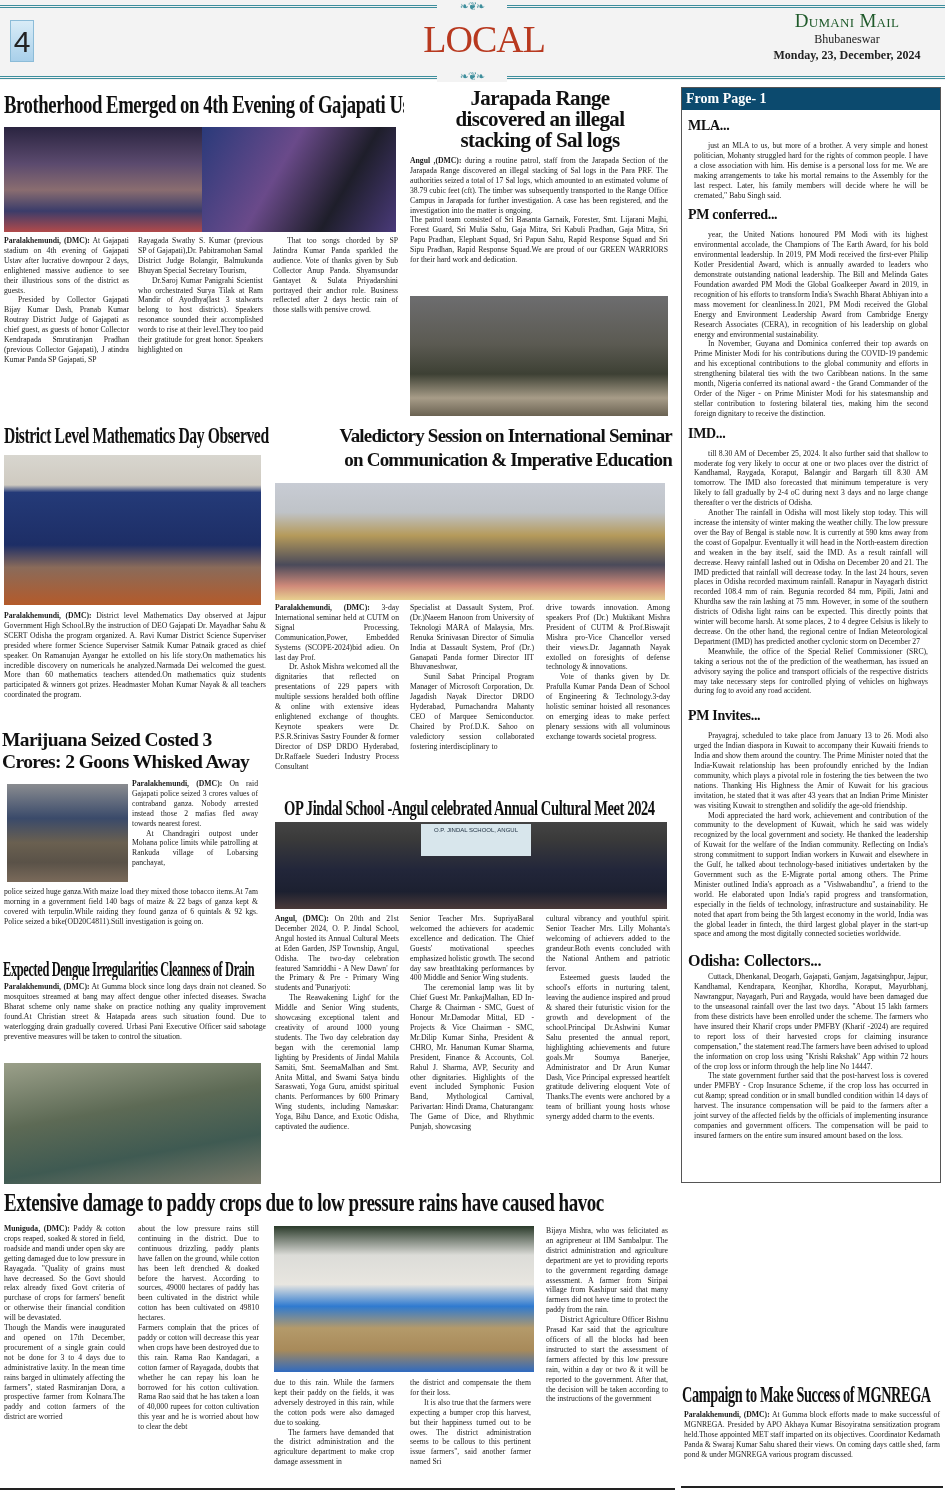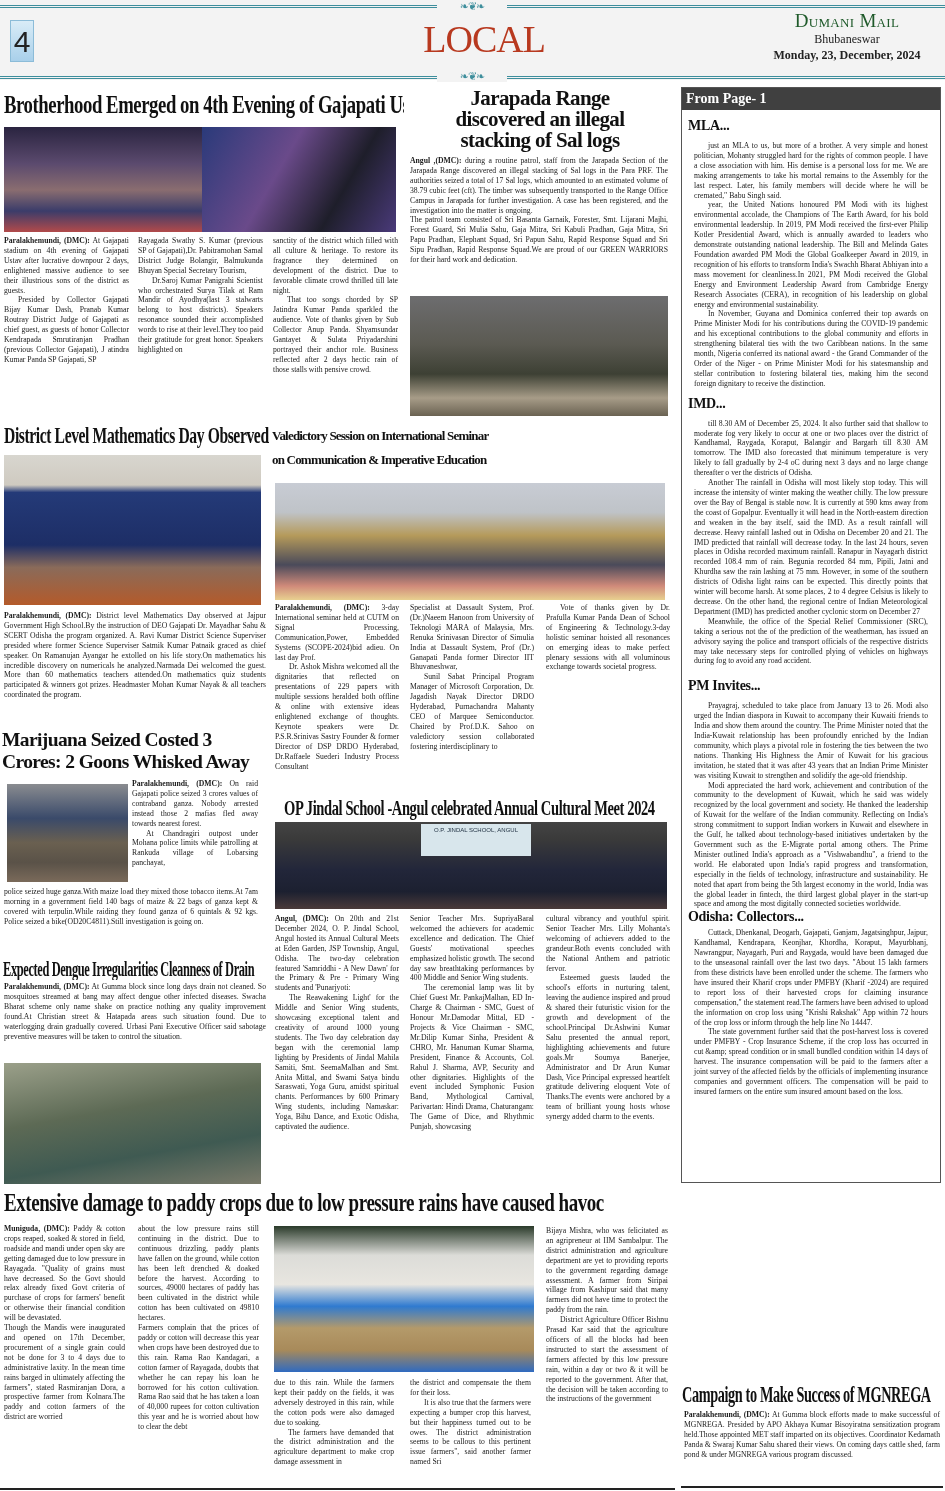--- a/index.html
+++ b/index.html
@@ -17,21 +17,21 @@
 .rule{position:absolute;left:0;width:945px;height:3px;border-top:1px solid #3e8e9c;border-bottom:1px solid #3e8e9c}
 .orn{position:absolute;left:437px;width:70px;height:12px;color:#3e8e9c;font-size:11px;text-align:center;background:#f3f3f3;letter-spacing:-1px}
 .pgnum{position:absolute;left:10px;top:20px;width:24px;height:42px;background:linear-gradient(#d9ecf7,#a9d0ea);border:1px solid #8cbcd8;font-family:"Liberation Sans",sans-serif;font-size:30px;line-height:42px;text-align:center;color:#222}
 .sect{position:absolute;left:400px;top:17px;width:145px;text-align:right;font-size:38px;color:#b8391f;font-family:"Liberation Serif",serif;letter-spacing:-1px}
 .brand{position:absolute;right:18px;top:10px;text-align:center;width:160px}
 .brand .n{font-size:19px;color:#1f5a2a;font-variant:small-caps;letter-spacing:0.3px}
 .brand .c{font-size:12px;color:#222}
 .brand .d{font-size:12px;font-weight:bold;color:#222;margin-top:1px}
 
 .side{position:absolute;left:681px;top:87px;width:260px;height:1096px;border:1px solid #555}
-.side .bar{background:#404040;color:#fff;font-weight:bold;font-size:14px;padding:3px 4px;height:22px}
+.side .bar{background:#0c4a6e;color:#fff;font-weight:bold;font-size:14px;padding:3px 4px;height:22px}
 .shd{font-weight:bold;font-size:14px;color:#111;line-height:24px;margin:4px 0 3px 6px;letter-spacing:-0.3px}
 .side .p{margin:0 12px}
 .colp{position:absolute}
 .botline{position:absolute;height:2px;background:#222}
 </style>
 </head>
 <body>
 
 <div class="mast">
   <div class="rule" style="top:5px"></div>
@@ -51,21 +51,20 @@
   <span class="cond" style="font-size:26px;transform:scaleX(0.72)">Brotherhood Emerged on 4th Evening of Gajapati Ustav</span>
 </div>
 <div class="photo" style="left:4px;top:127px;width:198px;height:105px;background:linear-gradient(180deg,#2a2440 0%,#5b4a6e 35%,#8a6d70 60%,#3b3c6a 80%,#b24a4a 100%)"></div>
 <div class="photo" style="left:202px;top:127px;width:194px;height:105px;background:linear-gradient(120deg,#2a3a7a 0%,#6a4a8a 40%,#1e1e2a 70%,#4a3a7a 100%)"></div>
 <div class="colp p" style="left:4px;top:236px;width:125px"><b>Paralakhemundi, (DMC):</b><span> At Gajapati stadium on 4th evening of Gajapati Ustav after lucrative downpour 2 days, enlightened massive audience to see their illustrious sons of the district as guests.</span><div class="ind">Presided by Collector Gajapati Bijay Kumar Dash, Pranab Kumar Routray District Judge of Gajapati as chief guest, as guests of honor Collector Kendrapada Smrutiranjan Pradhan (previous Collector Gajapati), J atindra Kumar Panda SP Gajapati, SP</div></div>
 <div class="colp p" style="left:138px;top:236px;width:125px">
     <div>Rayagada Swathy S. Kumar (previous SP of Gajapati),Dr. Pabitramohan Samal District Judge Bolangir, Balmukunda Bhuyan Special Secretary Tourism,</div>
     <div class="ind">Dr.Saroj Kumar Panigrahi Scientist who orchestrated Surya Tilak at Ram Mandir of Ayodhya(last 3 stalwarts belong to host districts). Speakers resonance sounded their accomplished words to rise at their level.They too paid their gratitude for great honor. Speakers highlighted on</div>
   </div>
 <div class="colp p" style="left:273px;top:236px;width:125px">
-    <div>sanctity of the district which filled with all culture &amp; heritage. To restore its fragrance they determined on development of the district. Due to favorable climate crowd thrilled till late night.</div>
     <div class="ind">That too songs chorded by SP Jatindra Kumar Panda sparkled the audience. Vote of thanks given by Sub Collector Anup Panda. Shyamsundar Gantayet &amp; Sulata Priyadarshini portrayed their anchor role. Business reflected after 2 days hectic rain of those stalls with pensive crowd.</div>
   </div>
 
 <div class="abs hd" style="left:405px;top:88px;width:270px;text-align:center;font-size:21px;line-height:21px">
   <div>Jarapada Range</div>
   <div>discovered an illegal</div>
   <div>stacking of Sal logs</div>
 </div>
 <div class="colp p" style="left:410px;top:156px;width:258px"><b>Angul ,(DMC):</b><span>  during a routine patrol, staff from the Jarapada Section of the Jarapada Range discovered an illegal stacking of Sal logs in the Para PRF. The authorities seized a total of 17 Sal logs, which amounted to an estimated volume of 38.79 cubic feet (cft). The timber was subsequently transported to the Range Office Campus in Jarapada for further investigation. A case has been registered, and the investigation into the matter is ongoing.</span><div>The patrol team consisted of Sri Basanta Garnaik, Forester, Smt. Lijarani Majhi, Forest Guard, Sri Mulia Sahu, Gaja Mitra, Sri Kabuli Pradhan, Gaja Mitra, Sri Papu Pradhan, Elephant Squad, Sri Papun Sahu, Rapid Response Squad and Sri Sipu Pradhan, Rapid Response Squad.We are proud of our GREEN WARRIORS for their hard work and dedication.</div></div>
 <div class="photo" style="left:410px;top:296px;width:258px;height:120px;background:linear-gradient(180deg,#6d6d6f 0%,#5b5a52 40%,#3d4034 65%,#a79c88 85%,#6a6252 100%)"></div>
@@ -85,31 +84,32 @@
 <div class="colp p" style="left:4px;top:887px;width:254px">
     <div>police seized huge ganza.With maize load they mixed those tobacco items.At 7am morning in a government field 140 bags of maize &amp; 22 bags of ganza kept &amp; covered with terpulin.While raiding they found ganza of 6 quintals &amp; 92 kgs. Police seized a bike(OD20C4811).Still investigation is going on.</div>
   </div>
 
 <div class="abs hd" style="left:3px;top:958px;width:265px;height:22px;overflow:hidden">
   <span class="cond" style="font-size:20px;transform:scaleX(0.62)">Expected Dengue Irregularities Cleanness of Drain</span>
 </div>
 <div class="colp p" style="left:4px;top:982px;width:262px"><b>Paralakhemundi, (DMC):</b><span> At Gumma block since long days drain not cleaned. So mosquitoes streamed at bang may affect dengue other infected diseases. Swacha Bharat scheme only name shake on practice nothing any quality improvement found.At Christian street &amp; Hatapada areas  such situation found. Due to waterlogging drain gradually covered. Urbasi Pani Executive Officer  said sabotage preventive measures will be taken to control the situation.</span></div>
 <div class="photo" style="left:4px;top:1063px;width:257px;height:121px;background:linear-gradient(170deg,#9ba08a 0%,#5d6a55 40%,#3f5a52 70%,#7a7a6a 100%)"></div>
 
-<div class="abs hd" style="left:272px;top:424px;width:400px;text-align:left;font-size:13px;line-height:24px;letter-spacing:-0.8px">
+<div class="abs hd" style="left:272px;top:424px;width:400px;text-align:right;font-size:19px;line-height:24px;letter-spacing:-0.8px">
   <div>Valedictory Session on International Seminar</div>
   <div>on Communication &amp; Imperative Education</div>
 </div>
 <div class="photo" style="left:275px;top:483px;width:390px;height:117px;background:linear-gradient(180deg,#c8ccd4 0%,#bfc3c8 25%,#b59a5a 45%,#4a4a5a 70%,#d08a7a 88%,#e8d090 100%)"></div>
 <div class="colp p" style="left:275px;top:603px;width:124px"><b>Paralakhemundi, (DMC):</b><span> 3-day International seminar held at CUTM on Signal Processing, Communication,Power, Embedded Systems (SCOPE-2024)bid adieu. On last day Prof.</span><div class="ind">Dr. Ashok Mishra welcomed all the dignitaries that reflected on presentations of 229 papers with multiple sessions heralded both offline &amp; online with extensive ideas enlightened exchange of thoughts. Keynote speakers were Dr. P.S.R.Srinivas Sastry Founder &amp; former Director of DSP DRDO Hyderabad, Dr.Raffaele Suederi Industry Process Consultant</div></div>
 <div class="colp p" style="left:410px;top:603px;width:124px">
     <div>Specialist at Dassault System, Prof.(Dr.)Naeem Hanoon from University of Teknologi MARA of Malaysia, Mrs. Renuka Srinivasan Director of Simulia India at Dassault System, Prof (Dr.) Ganapati Panda former Director IIT Bhuvaneshwar,</div>
     <div class="ind">Sunil Sabat Principal Program Manager of Microsoft Corporation, Dr. Jagadish Nayak Director DRDO Hyderabad, Purnachandra Mahanty CEO of Marquee Semiconductor. Chaired by Prof.D.K. Sahoo on valedictory session collaborated fostering interdisciplinary to</div>
   </div>
 <div class="colp p" style="left:546px;top:603px;width:124px">
+    <div>drive towards innovation. Among speakers Prof (Dr.) Muktikant Mishra President of CUTM &amp; Prof.Biswajit Mishra pro-Vice Chancellor versed their views.Dr. Jagannath Nayak extolled on foresights of defense technology &amp; innovations.</div>
     <div class="ind">Vote of thanks given by Dr. Prafulla Kumar Panda Dean of School of Engineering &amp; Technology.3-day holistic seminar hoisted all resonances on emerging ideas to make perfect plenary sessions with all voluminous exchange towards societal progress.</div>
   </div>
 
 <div class="abs hd" style="left:284px;top:795px;width:400px;height:26px;overflow:hidden">
   <span class="cond" style="font-size:22px;transform:scaleX(0.66)">OP Jindal School -Angul celebrated Annual Cultural Meet 2024</span>
 </div>
 <div class="photo" style="left:275px;top:822px;width:392px;height:87px;background:linear-gradient(180deg,#444 0%,#3a3a3a 20%,#22263a 55%,#1c2030 80%,#4a3a3a 100%)">
   <div style="position:absolute;left:146px;top:2px;width:110px;height:32px;background:#d8e6ec;font-family:'Liberation Sans',sans-serif;font-size:6px;color:#234;text-align:center;line-height:12px">O.P. JINDAL SCHOOL, ANGUL</div>
 </div>
 <div class="colp p" style="left:275px;top:914px;width:124px"><b>Angul, (DMC):</b><span> On 20th and 21st December 2024, O. P. Jindal School, Angul hosted its Annual Cultural Meets at Eden Garden, JSP Township, Angul, Odisha. The two-day celebration featured 'Samriddhi - A New Dawn' for the Primary &amp; Pre - Primary Wing students and 'Punarjyoti:</span><div class="ind">The Reawakening Light' for the Middle and Senior Wing students, showcasing exceptional talent and creativity of around 1000 young students. The Two day celebration day began with the ceremonial lamp lighting by Presidents of Jindal Mahila Samiti, Smt. SeemaMalhan and Smt. Anita Mittal, and Swami Satya bindu Saraswati, Yoga Guru, amidst spiritual chants. Performances by 600 Primary Wing students, including Namaskar: Yoga, Bihu Dance, and Exotic Odisha, captivated the audience.</div></div>
@@ -142,30 +142,31 @@
 <div class="colp p" style="left:546px;top:1226px;width:122px">
     <div>Bijaya Mishra, who was felicitated as an agripreneur at IIM Sambalpur. The district administration and agriculture department are yet to providing reports to the government regarding damage assessment. A farmer from Siripai village from Kashipur said that many farmers did not have time to protect the paddy from the rain.</div>
     <div class="ind">District Agriculture Officer Bishnu Prasad Kar said that the agriculture officers of all the blocks had been instructed to start the assessment of farmers affected by this low pressure rain, within a day or two &amp; it will be reported to the government. After that, the decision will be taken according to the instructions of the government</div>
   </div>
 <div class="botline" style="left:0;top:1488px;width:675px"></div>
 
 <div class="side">
   <div class="bar">From Page- 1</div>
   <div class="shd">MLA...</div>
   <div class="p ind">just an MLA to us, but more of a brother. A very simple and honest politician, Mohanty struggled hard for the rights of common people. I have a close association with him. His demise is a personal loss for me. We are making arrangements to take his mortal remains to the Assembly for the last respect. Later, his family members will decide where he will be cremated," Babu Singh said.</div>
+  <div class="shd" style="margin-top:3px">PM conferred...</div>
   <div class="p ind">year, the United Nations honoured PM Modi with its highest environmental accolade, the Champions of The Earth Award, for his bold environmental leadership. In 2019, PM Modi received the first-ever Philip Kotler Presidential Award, which is annually awarded to leaders who demonstrate outstanding national leadership. The Bill and Melinda Gates Foundation awarded PM Modi the Global Goalkeeper Award in 2019, in recognition of his efforts to transform India's Swachh Bharat Abhiyan into a mass movement for cleanliness.In 2021, PM Modi received the Global Energy and Environment Leadership Award from Cambridge Energy Research Associates (CERA), in recognition of his leadership on global energy and environmental sustainability.</div>
   <div class="p ind">In November, Guyana and Dominica conferred their top awards on Prime Minister Modi for his contributions during the COVID-19 pandemic and his exceptional contributions to the global community and efforts in strengthening bilateral ties with the two Caribbean nations. In the same month, Nigeria conferred its national award - the Grand Commander of the Order of the Niger - on Prime Minister Modi for his statesmanship and stellar contribution to fostering bilateral ties, making him the second foreign dignitary to receive the distinction.</div>
   <div class="shd" style="margin-top:3px">IMD...</div>
   <div class="p ind">till 8.30 AM of December 25, 2024. It also further said that shallow to moderate fog very likely to occur at one or two places over the district of Kandhamal, Raygada, Koraput, Balangir and Bargarh till 8.30 AM tomorrow. The IMD also forecasted that minimum temperature is very likely to fall gradually by 2-4 oC during next 3 days and no large change thereafter o ver the districts of Odisha.</div>
   <div class="p ind">Another The rainfall in Odisha will most likely stop today. This will increase the intensity of winter making the weather chilly. The low pressure over the Bay of Bengal is stable now. It is currently at 590 kms away from the coast of Gopalpur. Eventually it will head in the North-eastern direction and weaken in the bay itself, said the IMD. As a result rainfall will decrease. Heavy rainfall lashed out in Odisha on December 20 and 21. The IMD predicted that rainfall will decrease today. In the last 24 hours, seven places in Odisha recorded maximum rainfall. Ranapur in Nayagarh district recorded 108.4 mm of rain. Begunia recorded 84 mm, Pipili, Jatni and Khurdha saw the rain lashing at 75 mm. However, in some of the southern districts of Odisha light rains can be expected. This directly points that winter will become harsh. At some places, 2 to 4 degree Celsius is likely to decrease.  On the other hand, the regional centre of Indian Meteorological Department (IMD) has predicted another cyclonic storm on December 27</div>
   <div class="p ind">Meanwhile, the office of the Special Relief Commissioner (SRC), taking a serious not the of the prediction of the weatherman, has issued an advisory saying the police and transport officials of the respective districts may take necessary steps for controlled plying of vehicles on highways during fog to avoid any road accident.</div>
   <div class="shd" style="margin-top:8px">PM Invites...</div>
   <div class="p ind">Prayagraj, scheduled to take place from January 13 to 26. Modi also urged the Indian diaspora in Kuwait to accompany their Kuwaiti friends to India and show them around the country. The Prime Minister noted that the India-Kuwait relationship has been profoundly enriched by the Indian community, which plays a pivotal role in fostering the ties between the two nations. Thanking His Highness the Amir of Kuwait for his gracious invitation, he stated that it was after 43 years that an Indian Prime Minister was visiting Kuwait to strengthen and solidify the age-old friendship.</div>
   <div class="p ind">Modi appreciated the hard work, achievement and contribution of the community to the development of Kuwait, which he said was widely recognized by the local government and society. He thanked the leadership of Kuwait for the welfare of the Indian community. Reflecting on India's strong commitment to support Indian workers in Kuwait and elsewhere in the Gulf, he talked about technology-based initiatives undertaken by the Government such as the E-Migrate portal among others. The Prime Minister outlined India's approach as a "Vishwabandhu", a friend to the world. He elaborated upon India's rapid progress and transformation, especially in the fields of technology, infrastructure and sustainability. He noted that apart from being the 5th largest economy in the world, India was the global leader in fintech, the third largest global player in the start-up space and among the most digitally connected societies worldwide.</div>
-  <div class="shd" style="font-size:14px;line-height:16px;margin-top:0">Odisha: Collectors...</div>
+  <div class="shd" style="font-size:16px;line-height:16px;margin-top:14px">Odisha: Collectors...</div>
   <div class="p ind">Cuttack, Dhenkanal, Deogarh, Gajapati, Ganjam, Jagatsinghpur, Jajpur, Kandhamal, Kendrapara, Keonjhar, Khordha, Koraput, Mayurbhanj, Nawrangpur, Nayagarh, Puri and Raygada, would have been damaged due to the unseasonal rainfall over the last two days. "About 15 lakh farmers from these districts have been enrolled under the scheme. The farmers who have insured their Kharif crops under PMFBY (Kharif -2024) are required to report loss of their harvested crops for claiming insurance compensation," the statement read.The farmers have been advised to upload the information on crop loss using "Krishi Rakshak" App within 72 hours of the crop loss or inform through the help line No 14447.</div>
   <div class="p ind">The state government further said that the post-harvest loss is covered under PMFBY - Crop Insurance Scheme, if the crop loss has occurred in cut &amp;amp; spread condition or in small bundled condition within 14 days of harvest. The insurance compensation will be paid to the farmers after a joint survey of the affected fields by the officials of implementing insurance companies and government officers. The compensation will be paid to insured farmers on the entire sum insured amount based on the loss.</div>
 </div>
 
 <div class="abs hd" style="left:682px;top:1382px;width:262px;height:26px;overflow:hidden">
   <span class="cond" style="font-size:23px;transform:scaleX(0.62)">Campaign to Make Success of MGNREGA</span>
 </div>
 <div class="colp p" style="left:684px;top:1410px;width:256px"><b>Paralakhemundi, (DMC):</b><span> At Gumma block efforts made to make successful of MGNREGA. Presided by APO Akhaya Kumar Bisoyiratna sensitization program held.Those appointed MET staff imparted on its objectives. Coordinator Kedarnath Panda &amp; Swaraj Kumar Sahu shared their views. On coming days cattle shed, farm pond &amp; under MGNREGA various program discussed.</span></div>
 <div class="botline" style="left:681px;top:1486px;width:262px"></div>
 

